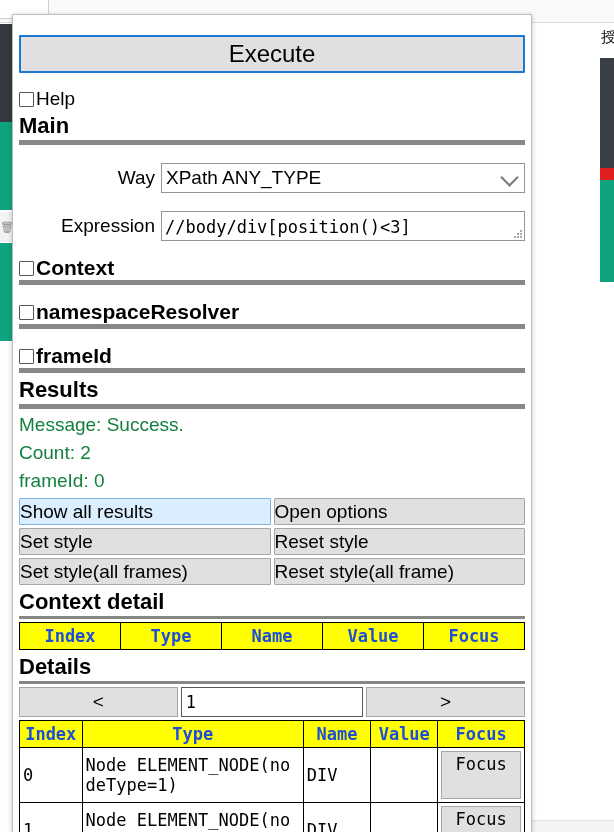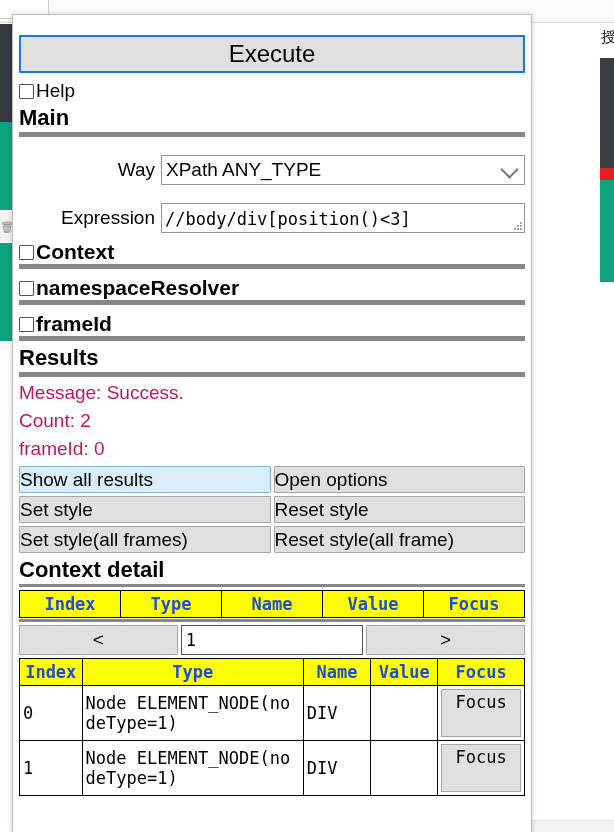--- a/index.html
+++ b/index.html
@@ -46,21 +46,21 @@
   
   .execute-btn{
     display:block;width:100%;height:38px;box-sizing:border-box;
     background:#e0e0e0;border:2px solid #1a79d0;border-radius:1px;
     font-family:"Liberation Sans", sans-serif;font-size:24px;color:#000;
     text-align:center;line-height:34px;cursor:default;
     margin-top:14px;
   }
 
   
-  .cbrow{display:flex;align-items:center;margin-top:8px;}
+  .cbrow{display:flex;align-items:center;margin-top:16px;}
   .cb{
     width:15px;height:15px;box-sizing:border-box;border:1px solid #555;
     background:#fff;flex:0 0 auto;border-radius:1px;margin-right:2px;
   }
   .cb-label-plain{font-size:19px;color:#000;line-height:20px;}
   .cb-label-bold{font-size:21px;color:#000;font-weight:bold;line-height:22px;}
 
   
   .sec{font-size:22px;font-weight:bold;color:#000;margin:4px 0 0 0;line-height:26px;}
   .rule{height:5px;background:#878787;margin:1px 0 0 0;}
@@ -84,21 +84,21 @@
     flex:1 1 auto;height:30px;box-sizing:border-box;
     border:1px solid #949494;background:#fff;position:relative;
     font-family:"DejaVu Sans Mono","Liberation Mono",monospace;
     font-size:17px;color:#000;padding:2px 14px 0 3px;line-height:26px;
     white-space:nowrap;overflow:hidden;
   }
   .grip{position:absolute;right:2px;bottom:2px;width:9px;height:9px;opacity:.55;}
   .grip i{position:absolute;width:2px;height:2px;background:#666;display:block;}
 
   
-  .restext{font-size:19px;color:#be185d;line-height:25px;margin-top:3px;}
+  .restext{font-size:19px;color:#15803d;line-height:25px;margin-top:3px;}
 
   
   .bgrid{display:grid;grid-template-columns:1fr 1fr;gap:3px;margin-top:5px;}
   .gbtn{
     height:27px;box-sizing:border-box;background:#e0e0e0;
     border:1px solid #a6a6a6;border-radius:1px;
     font-size:19px;color:#000;text-align:left;line-height:25px;
     font-family:"Liberation Sans", sans-serif;cursor:default;
     white-space:nowrap;overflow:hidden;
   }
@@ -241,20 +241,21 @@
           <tr>
             <th style="width:20%">Index</th>
             <th style="width:20%">Type</th>
             <th style="width:20%">Name</th>
             <th style="width:20%">Value</th>
             <th style="width:20%">Focus</th>
           </tr>
         </thead>
       </table>
 
+      <div class="sec">Details</div>
       <div class="rule" style="height:3px"></div>
 
       <div class="moverow">
         <div class="mbtn">&lt;</div>
         <div class="minput">1</div>
         <div class="mbtn">&gt;</div>
       </div>
 
       <table class="tbl">
         <thead>

